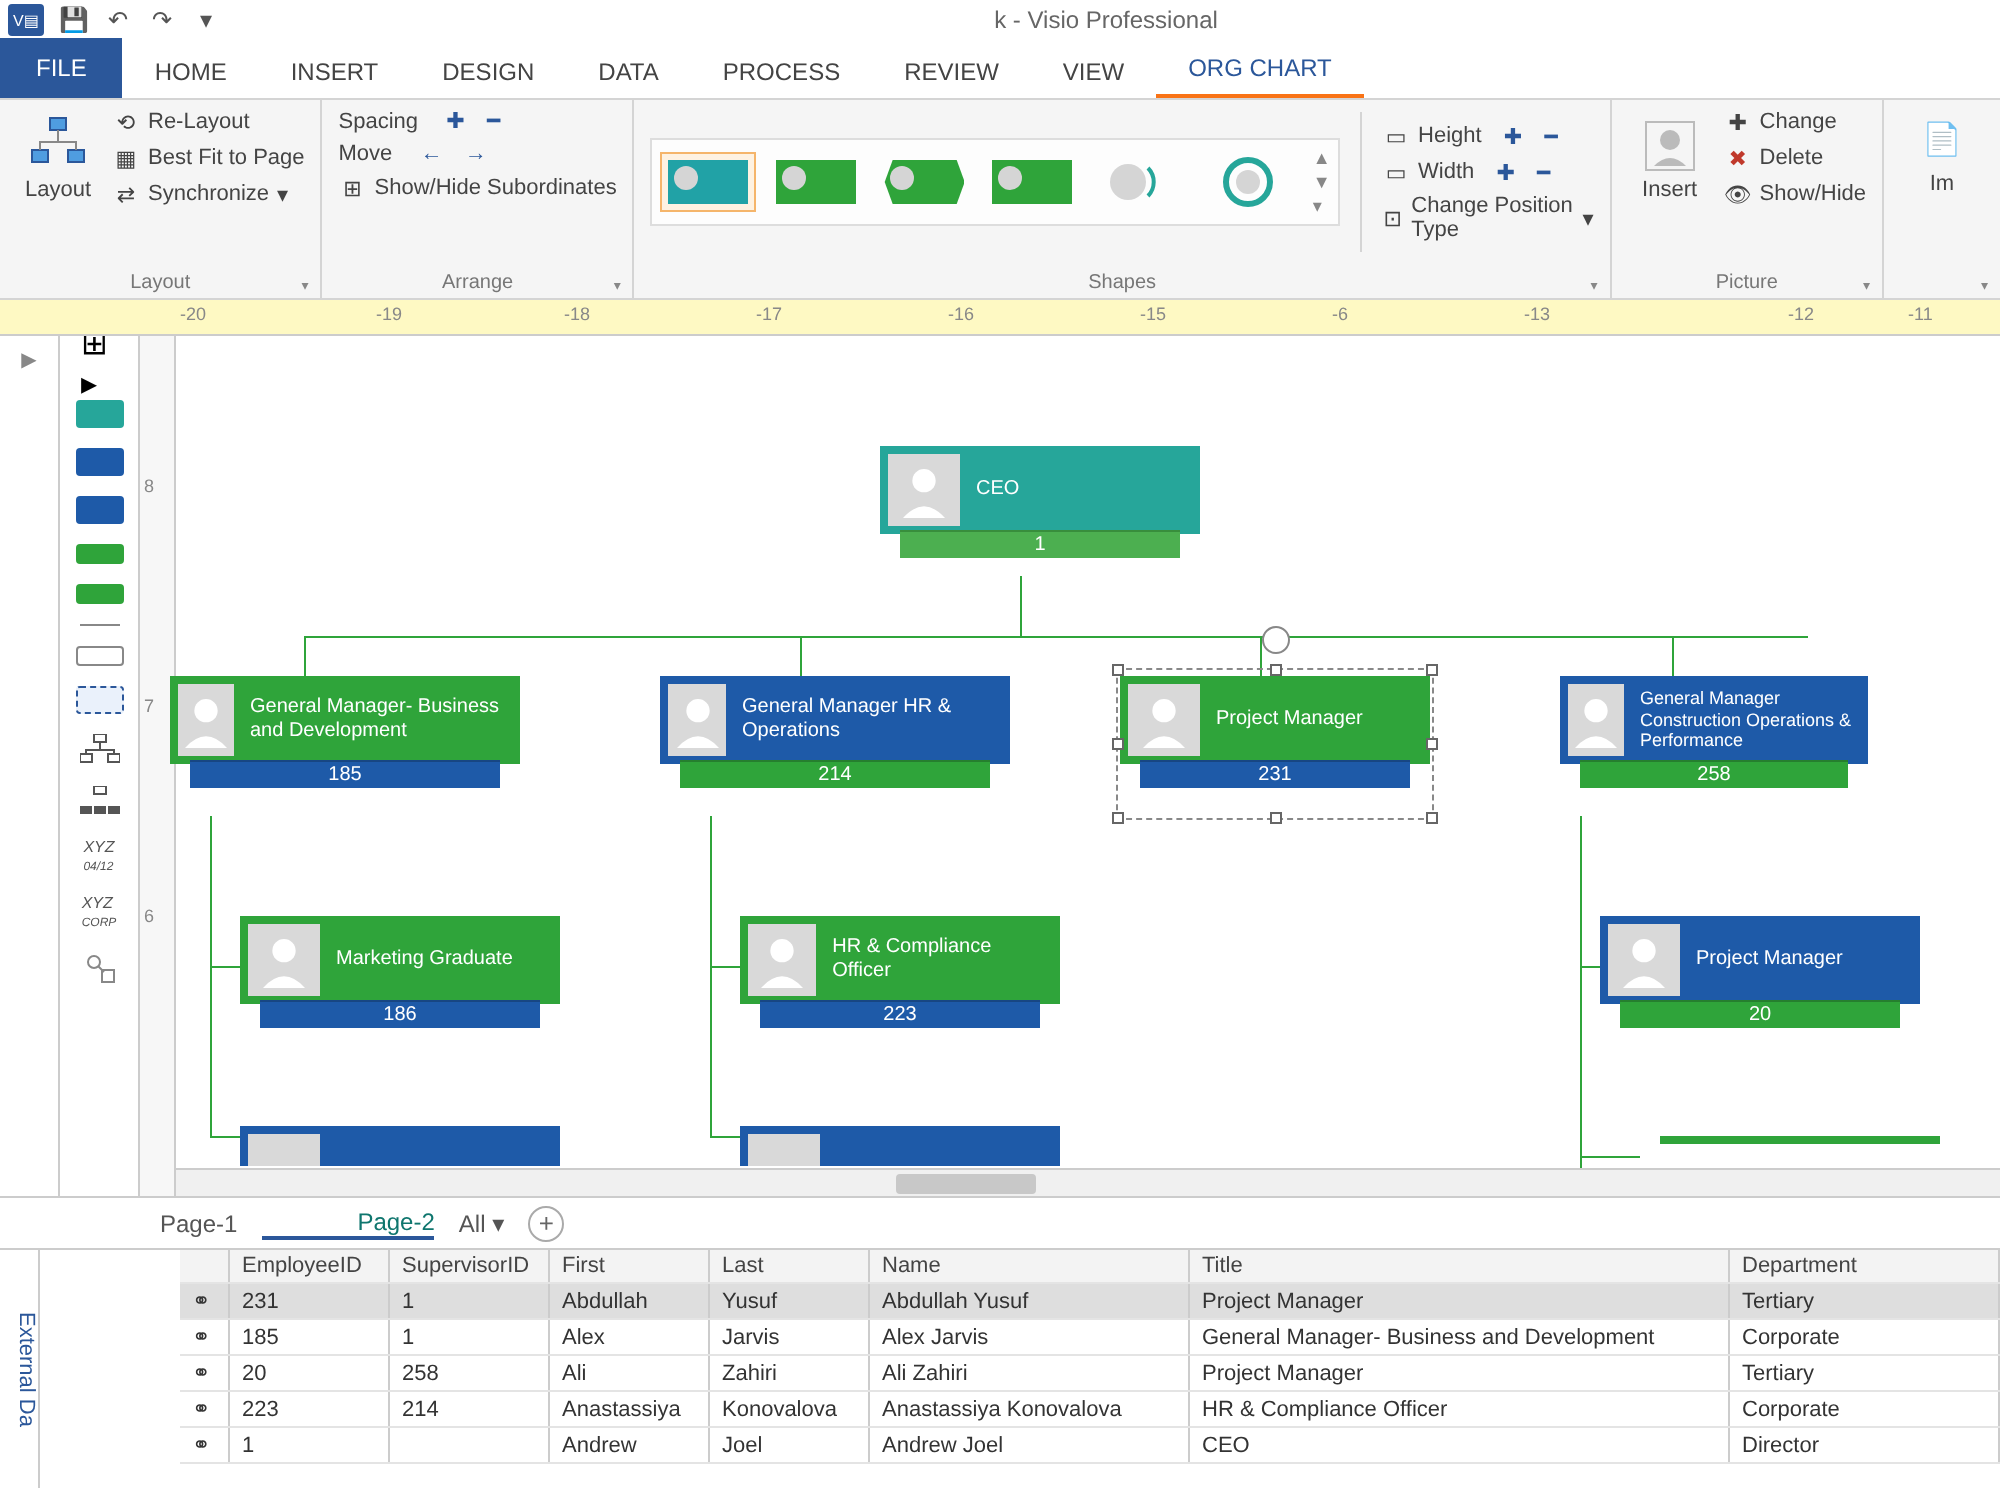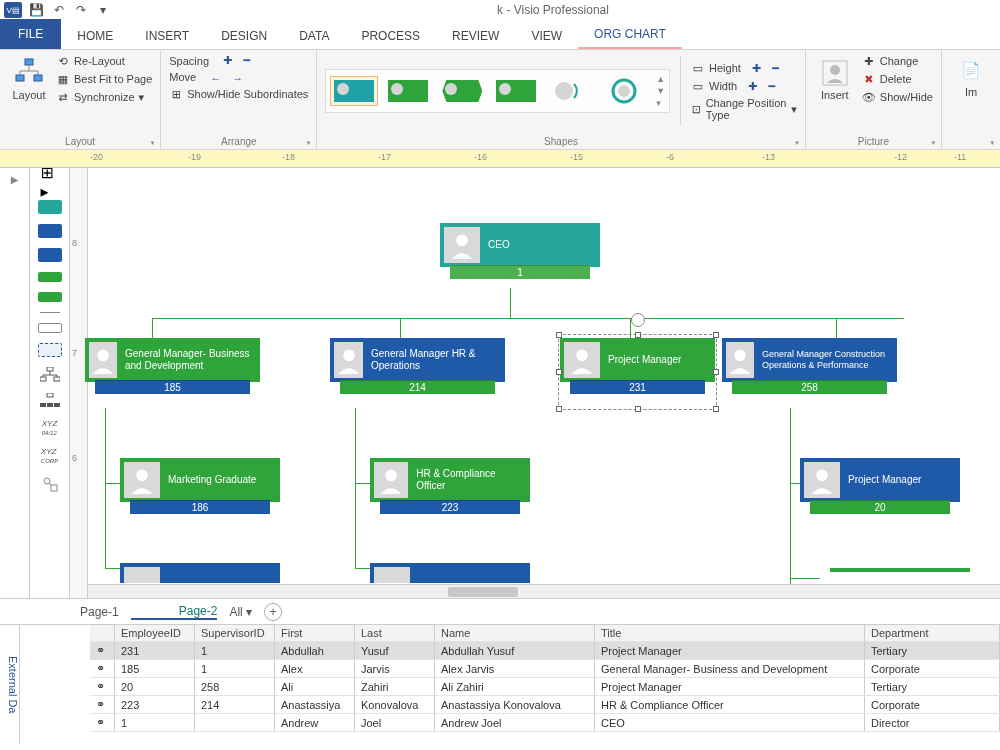--- a/index.html
+++ b/index.html
@@ -9,21 +9,21 @@
 .titlebar { height: 20px; background: #fff; display: flex; align-items: center; padding: 0 4px; }
 .titlebar .app-icon { width: 18px; height: 16px; background: #2b579a; color: #fff; font-size: 8px; display:flex; align-items:center; justify-content:center; border-radius: 2px; }
 .qat { display: flex; gap: 8px; margin-left: 8px; }
 .qat span { width: 14px; height: 14px; display:flex; align-items:center; justify-content:center; color:#555; font-size:12px; }
 .title { flex: 1; text-align: center; color: #666; font-size: 12px; }
 
 
 .tabs { height: 30px; display: flex; align-items: flex-end; background: #fff; border-bottom: 1px solid #d4d4d4; }
 .tab { padding: 6px 16px; font-size: 12px; color: #444; cursor: pointer; }
 .tab.file { background: #2b579a; color: #fff; padding: 8px 18px; }
-.tab.active { color: #2b579a; border-bottom: 2px solid #fca5a5; }
+.tab.active { color: #2b579a; border-bottom: 2px solid #f97316; }
 
 
 .ribbon { height: 100px; background: #f5f5f5; border-bottom: 1px solid #d4d4d4; display: flex; }
 .group { border-right: 1px solid #d4d4d4; padding: 4px 8px 0 8px; display: flex; flex-direction: column; justify-content: space-between; }
 .group-label { text-align: center; color: #777; font-size: 10px; padding-bottom: 2px; position: relative; }
 .group-label::after { content: "▾"; font-size: 7px; color:#888; position: absolute; right: -2px; bottom: 2px; }
 .group-body { display: flex; gap: 6px; }
 .big-btn { display:flex; flex-direction:column; align-items:center; justify-content:center; width: 42px; }
 .big-btn .icn { width: 32px; height: 32px; display:flex; align-items:center; justify-content:center; }
 .big-btn .lbl { font-size: 11px; color:#444; text-align:center; }
@@ -374,21 +374,21 @@
       <div class="sel-dot" style="left:-3px;top:-3px"></div>
       <div class="sel-dot" style="right:-3px;top:-3px"></div>
       <div class="sel-dot" style="left:-3px;bottom:-3px"></div>
       <div class="sel-dot" style="right:-3px;bottom:-3px"></div>
       <div class="sel-dot" style="left:76px;top:-3px"></div>
       <div class="sel-dot" style="left:76px;bottom:-3px"></div>
       <div class="sel-dot" style="left:-3px;top:34px"></div>
       <div class="sel-dot" style="right:-3px;top:34px"></div>
     </div>
 
-    <div class="orgcard blue" style="left:652px;top:170px;width:175px">
+    <div class="orgcard blue" style="left:710px;top:170px;width:154px">
       <div class="body">
           <div class="avatar">
             <svg viewBox="0 0 24 24">
               <circle cx="12" cy="8" r="5" fill="#fff"></circle>
               <path d="M3 24 Q12 14 21 24" fill="#fff"></path>
             </svg>
           </div>
           <div class="ttl" style="font-size:9px">General Manager Construction Operations &amp; Performance</div>
         </div>
       <div class="idbar">258</div>

